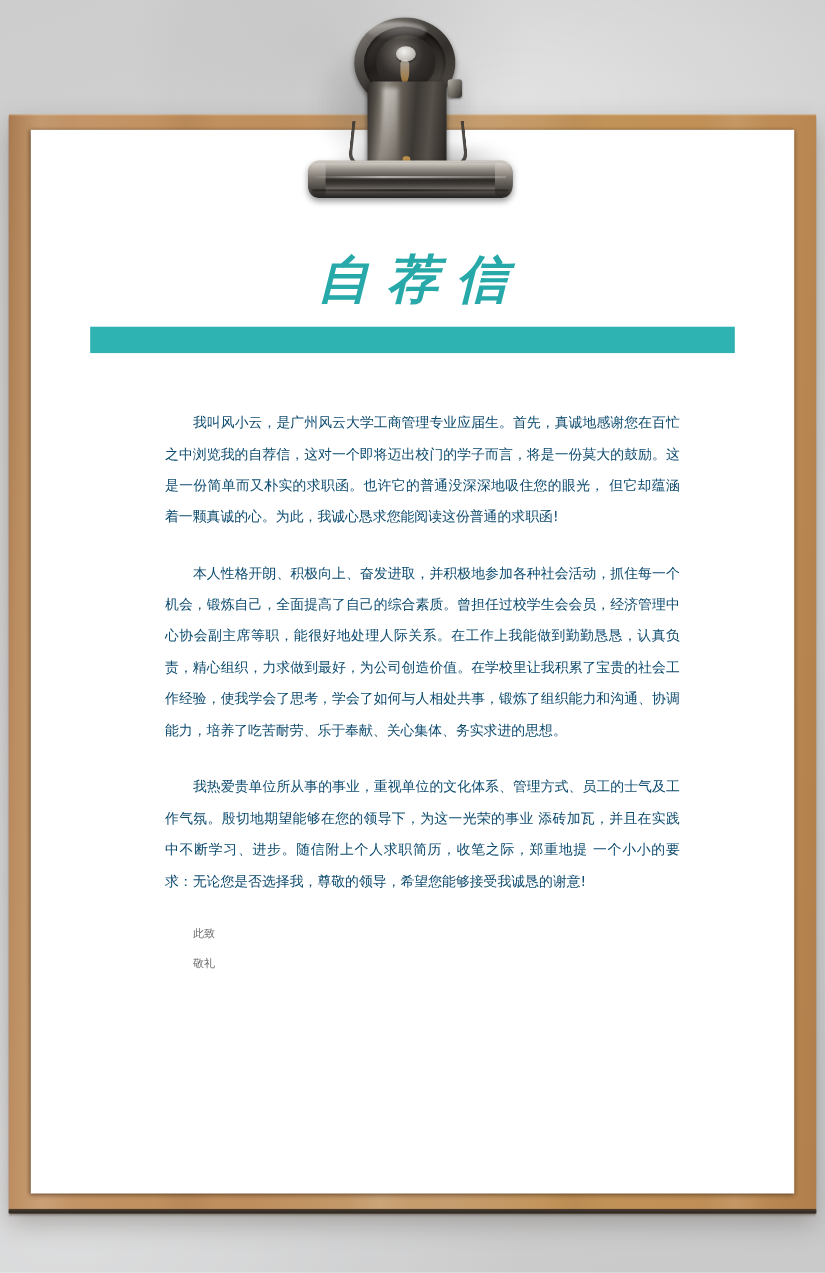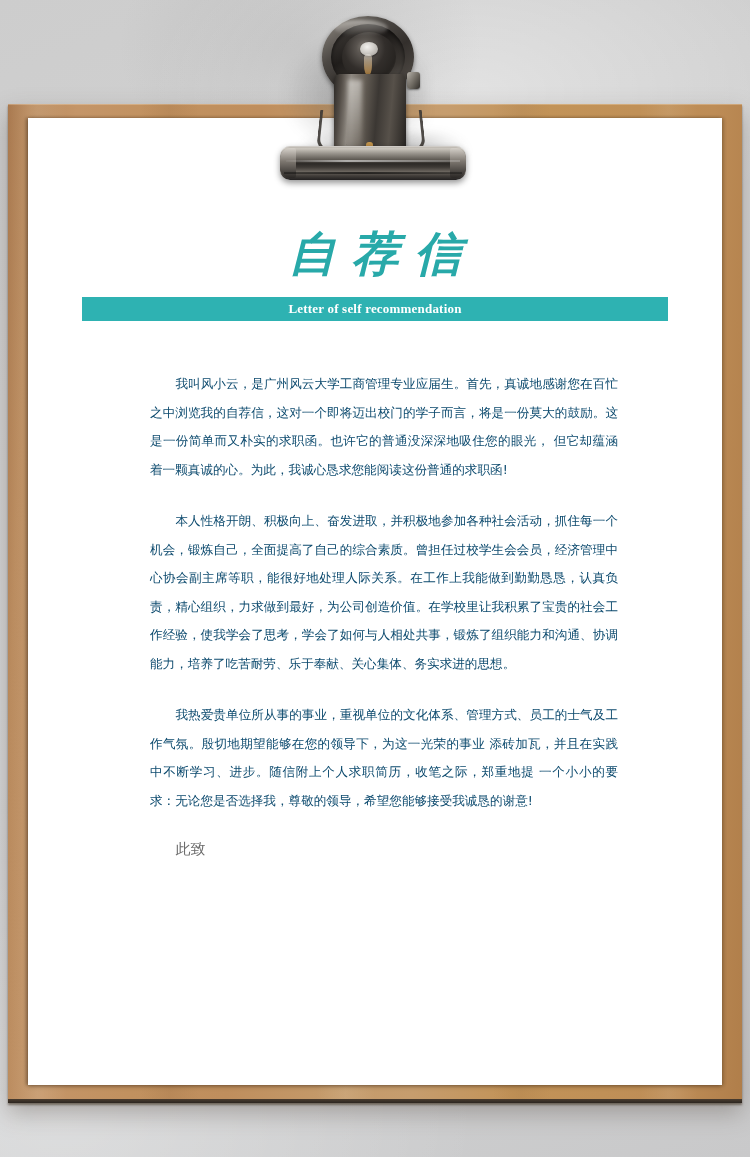--- a/index.html
+++ b/index.html
@@ -247,21 +247,21 @@
     color:#0c4a6e;
     line-height:28.5px;
     text-align:justify;
     text-justify:inter-ideograph;
     text-indent:25.4px;
     margin-bottom:23px;
   }
 
   .closing{
     font-family:"DejaVu Sans", sans-serif;
-    font-size:15px;
+    font-size:10px;
     color:#6b6b6b;
     line-height:23px;
     text-indent:25.4px;
     margin-top:4px;
   }
 
   .signature{
     position:absolute; left:0; top:740px; width:694px;
     padding-right:72px;
     text-align:right;
@@ -279,27 +279,27 @@
   <div class="wood-grain"></div>
 </div>
 
 <div class="paper"></div>
 
 <div class="doc">
 
   <div class="title">自荐信</div>
 
   <div class="banner"></div>
-  <div class="banner-text">Letter of self recommendation</div>
 
   <div class="body-area">
     <div class="para">我叫风小云，是广州风云大学工商管理专业应届生。首先，真诚地感谢您在百忙之中浏览我的自荐信，这对一个即将迈出校门的学子而言，将是一份莫大的鼓励。这是一份简单而又朴实的求职函。也许它的普通没深深地吸住您的眼光， 但它却蕴涵着一颗真诚的心。为此，我诚心恳求您能阅读这份普通的求职函!</div>
     <div class="para">本人性格开朗、积极向上、奋发进取，并积极地参加各种社会活动，抓住每一个机会，锻炼自己，全面提高了自己的综合素质。曾担任过校学生会会员，经济管理中心协会副主席等职，能很好地处理人际关系。在工作上我能做到勤勤恳恳，认真负责，精心组织，力求做到最好，为公司创造价值。在学校里让我积累了宝贵的社会工作经验，使我学会了思考，学会了如何与人相处共事，锻炼了组织能力和沟通、协调能力，培养了吃苦耐劳、乐于奉献、关心集体、务实求进的思想。</div>
     <div class="para">我热爱贵单位所从事的事业，重视单位的文化体系、管理方式、员工的士气及工作气氛。殷切地期望能够在您的领导下，为这一光荣的事业 添砖加瓦，并且在实践中不断学习、进步。随信附上个人求职简历，收笔之际，郑重地提 一个小小的要求：无论您是否选择我，尊敬的领导，希望您能够接受我诚恳的谢意!</div>
     <div class="closing">此致</div>
+    <div class="closing">敬礼</div>
   </div>
 
 </div>
 
 <div class="clip">
   <div class="clip-shadow"></div>
   <div class="clip-shadow2"></div>
 
   <div class="clip-knob"></div>
   <div class="clip-knob-ring"></div>

